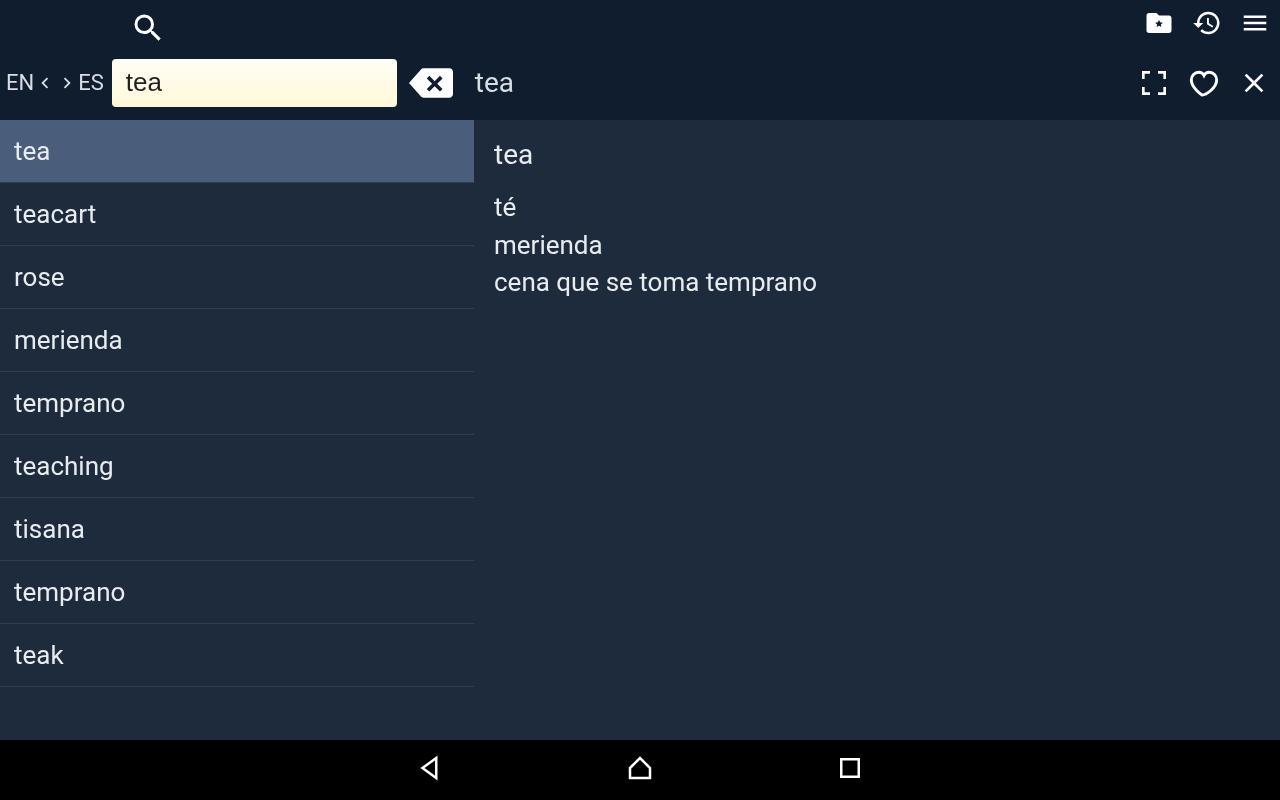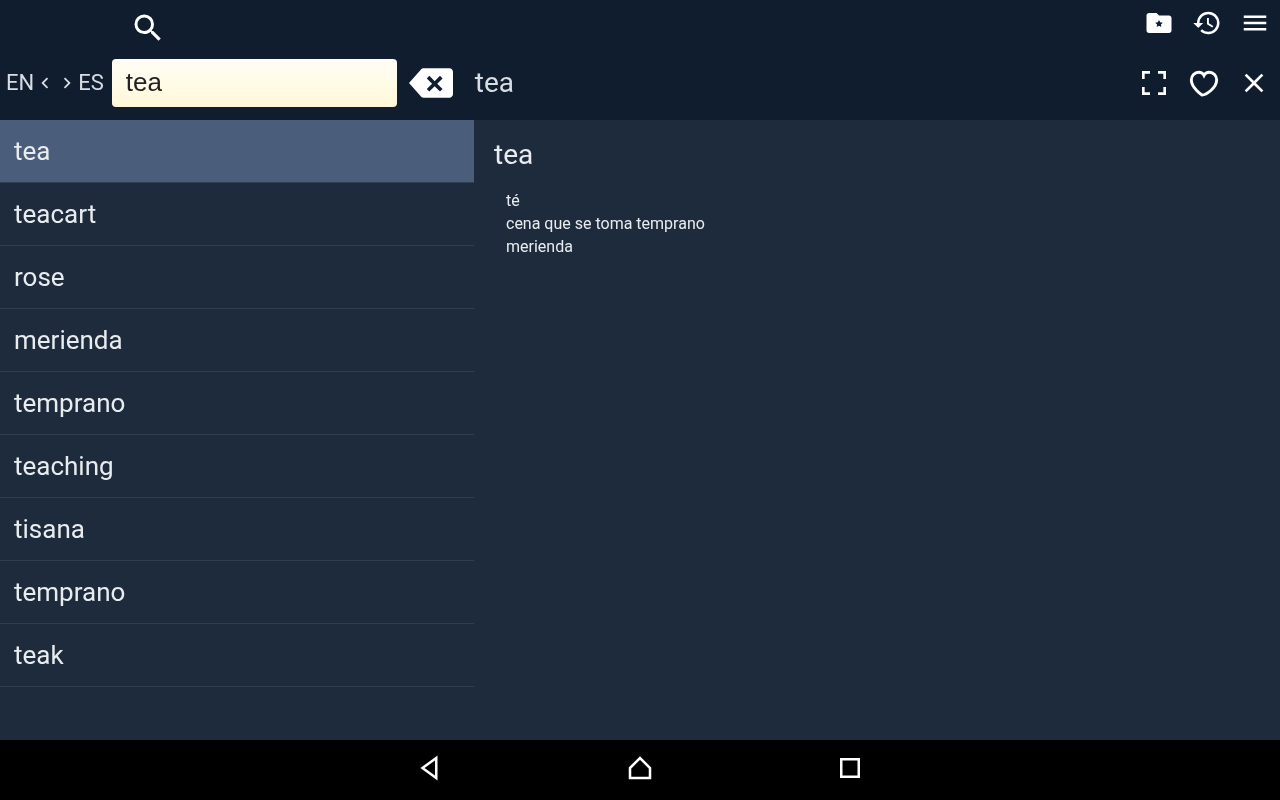--- a/index.html
+++ b/index.html
@@ -113,23 +113,22 @@
   .detail {
     flex: 1;
     padding: 18px 20px;
     color: #e9ecef;
   }
   .detail-title {
     font-size: 28px;
     margin-bottom: 18px;
   }
   .detail-line {
-    font-size: 16px;
+    font-size: 26px;
     line-height: 1.45;
-    margin-left: 12px;
   }
 
   
   .navbar {
     height: 60px;
     background: #000;
     display: flex;
     align-items: center;
     justify-content: center;
     gap: 180px;
@@ -214,22 +213,22 @@
       <div class="list-item">temprano</div>
       <div class="list-item">teaching</div>
       <div class="list-item">tisana</div>
       <div class="list-item">temprano</div>
       <div class="list-item">teak</div>
     </div>
   <div class="detail">
     <div class="detail-title">tea</div>
     <div id="detail-lines">
         <div class="detail-line">té</div>
+        <div class="detail-line">merienda</div>
         <div class="detail-line">cena que se toma temprano</div>
-        <div class="detail-line">merienda</div>
       </div>
   </div>
 </div>
 
 <div class="navbar">
   <span>
     <svg viewBox="0 0 24 24">
         <path d="M17 4 L6 12 L17 20 Z"></path>
       </svg>
   </span>

